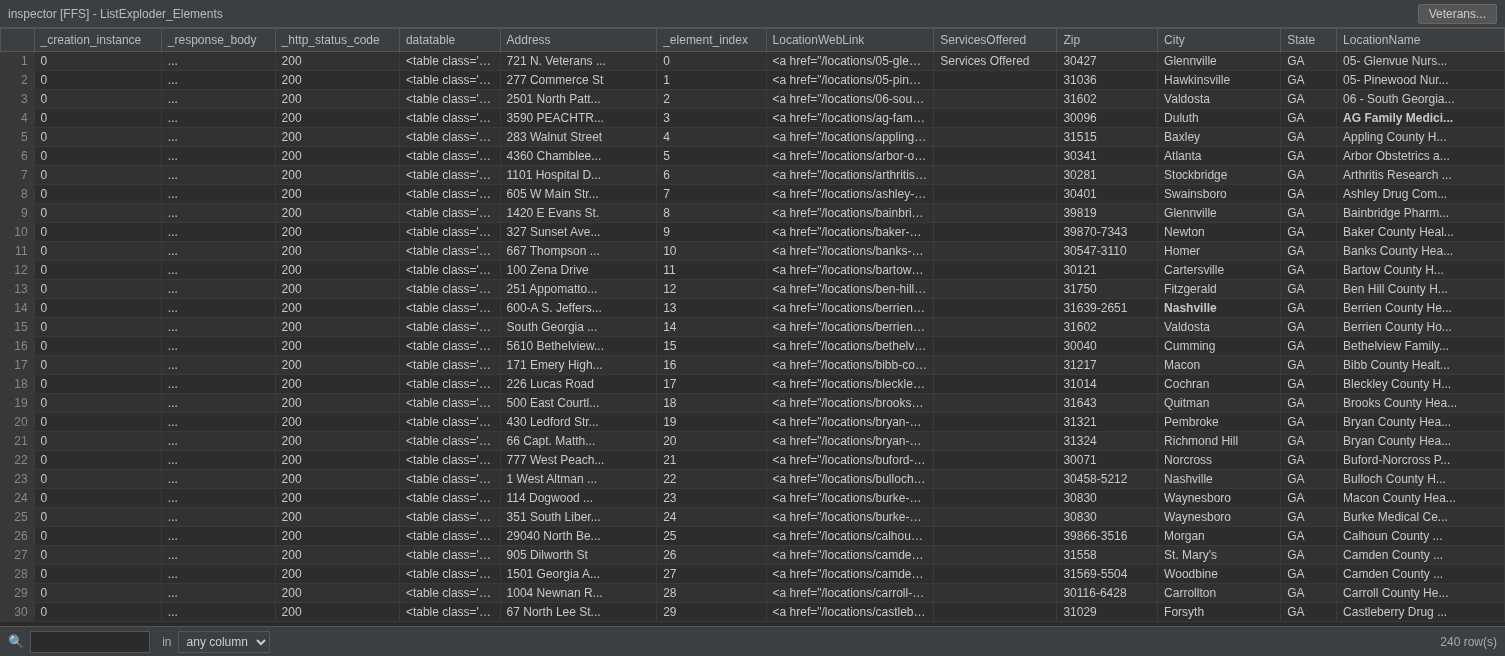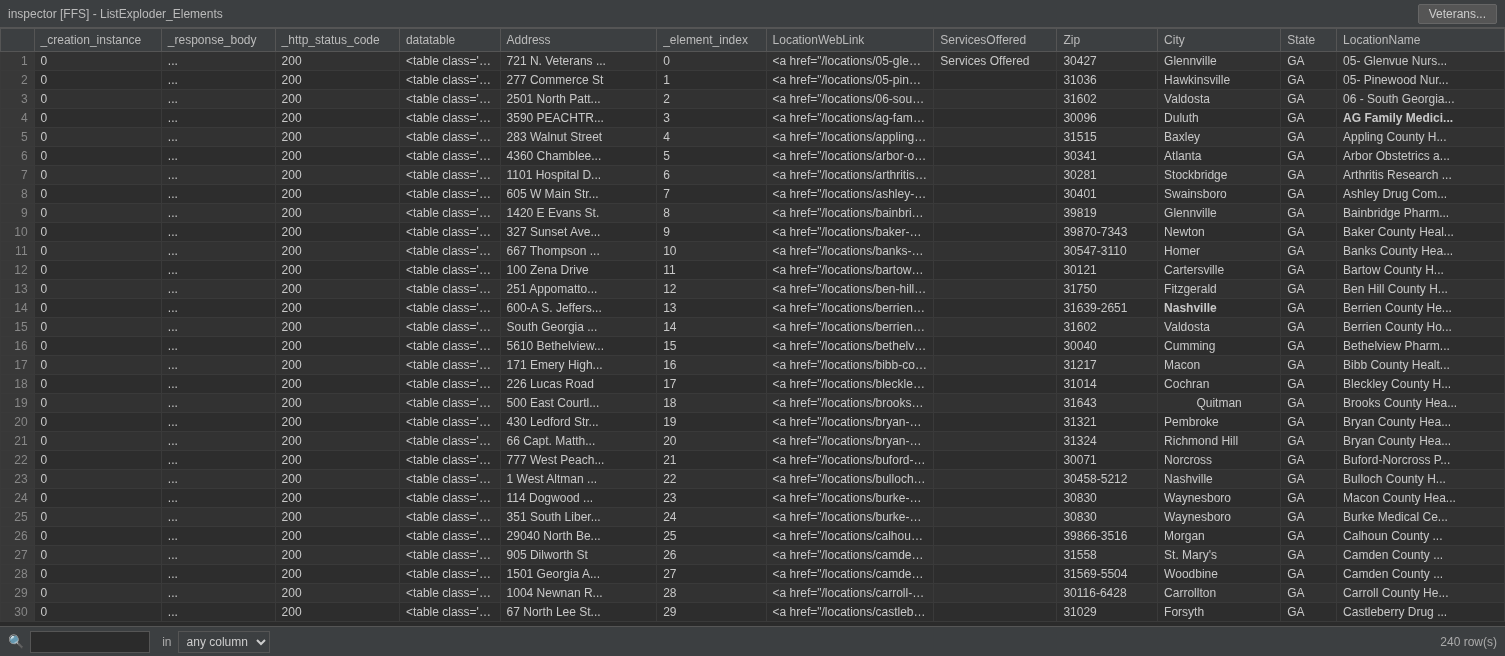--- a/index.html
+++ b/index.html
@@ -411,21 +411,21 @@
           <td style="max-width: 80px; min-width: 80px; width: 80px; overflow: hidden; text-overflow: ellipsis; white-space: nowrap;">...</td>
           <td style="max-width: 110px; min-width: 110px; width: 110px; overflow: hidden; text-overflow: ellipsis; white-space: nowrap;">200</td>
           <td style="max-width: 90px; min-width: 90px; width: 90px; overflow: hidden; text-overflow: ellipsis; white-space: nowrap;">&lt;table class='c...</td>
           <td style="max-width: 140px; min-width: 140px; width: 140px; overflow: hidden; text-overflow: ellipsis; white-space: nowrap;">5610 Bethelview...</td>
           <td style="max-width: 70px; min-width: 70px; width: 70px; overflow: hidden; text-overflow: ellipsis; white-space: nowrap;">15</td>
           <td style="max-width: 150px; min-width: 150px; width: 150px; overflow: hidden; text-overflow: ellipsis; white-space: nowrap;">&lt;a href="/locations/bethelview...</td>
           <td style="max-width: 110px; min-width: 110px; width: 110px; overflow: hidden; text-overflow: ellipsis; white-space: nowrap;"></td>
           <td style="max-width: 90px; min-width: 90px; width: 90px; overflow: hidden; text-overflow: ellipsis; white-space: nowrap;">30040</td>
           <td style="max-width: 110px; min-width: 110px; width: 110px; overflow: hidden; text-overflow: ellipsis; white-space: nowrap;">Cumming</td>
           <td style="max-width: 50px; min-width: 50px; width: 50px; overflow: hidden; text-overflow: ellipsis; white-space: nowrap;">GA</td>
-          <td style="max-width: 150px; min-width: 150px; width: 150px; overflow: hidden; text-overflow: ellipsis; white-space: nowrap;">Bethelview Pharm...</td>
+          <td style="max-width: 150px; min-width: 150px; width: 150px; overflow: hidden; text-overflow: ellipsis; white-space: nowrap;">Bethelview Family...</td>
         </tr>
         <tr>
           <td style="text-align: right; color: rgb(136, 136, 136); background: rgb(56, 56, 56); min-width: 30px; width: 30px; max-width: 30px; overflow: hidden; text-overflow: ellipsis; white-space: nowrap;">17</td>
           <td style="max-width: 110px; min-width: 110px; width: 110px; overflow: hidden; text-overflow: ellipsis; white-space: nowrap;">0</td>
           <td style="max-width: 80px; min-width: 80px; width: 80px; overflow: hidden; text-overflow: ellipsis; white-space: nowrap;">...</td>
           <td style="max-width: 110px; min-width: 110px; width: 110px; overflow: hidden; text-overflow: ellipsis; white-space: nowrap;">200</td>
           <td style="max-width: 90px; min-width: 90px; width: 90px; overflow: hidden; text-overflow: ellipsis; white-space: nowrap;">&lt;table class='c...</td>
           <td style="max-width: 140px; min-width: 140px; width: 140px; overflow: hidden; text-overflow: ellipsis; white-space: nowrap;">171 Emery High...</td>
           <td style="max-width: 70px; min-width: 70px; width: 70px; overflow: hidden; text-overflow: ellipsis; white-space: nowrap;">16</td>
           <td style="max-width: 150px; min-width: 150px; width: 150px; overflow: hidden; text-overflow: ellipsis; white-space: nowrap;">&lt;a href="/locations/bibb-coun...</td>
@@ -454,21 +454,21 @@
           <td style="text-align: right; color: rgb(136, 136, 136); background: rgb(56, 56, 56); min-width: 30px; width: 30px; max-width: 30px; overflow: hidden; text-overflow: ellipsis; white-space: nowrap;">19</td>
           <td style="max-width: 110px; min-width: 110px; width: 110px; overflow: hidden; text-overflow: ellipsis; white-space: nowrap;">0</td>
           <td style="max-width: 80px; min-width: 80px; width: 80px; overflow: hidden; text-overflow: ellipsis; white-space: nowrap;">...</td>
           <td style="max-width: 110px; min-width: 110px; width: 110px; overflow: hidden; text-overflow: ellipsis; white-space: nowrap;">200</td>
           <td style="max-width: 90px; min-width: 90px; width: 90px; overflow: hidden; text-overflow: ellipsis; white-space: nowrap;">&lt;table class='c...</td>
           <td style="max-width: 140px; min-width: 140px; width: 140px; overflow: hidden; text-overflow: ellipsis; white-space: nowrap;">500 East Courtl...</td>
           <td style="max-width: 70px; min-width: 70px; width: 70px; overflow: hidden; text-overflow: ellipsis; white-space: nowrap;">18</td>
           <td style="max-width: 150px; min-width: 150px; width: 150px; overflow: hidden; text-overflow: ellipsis; white-space: nowrap;">&lt;a href="/locations/brooks-co...</td>
           <td style="max-width: 110px; min-width: 110px; width: 110px; overflow: hidden; text-overflow: ellipsis; white-space: nowrap;"></td>
           <td style="max-width: 90px; min-width: 90px; width: 90px; overflow: hidden; text-overflow: ellipsis; white-space: nowrap;">31643</td>
-          <td style="max-width: 110px; min-width: 110px; width: 110px; overflow: hidden; text-overflow: ellipsis; white-space: nowrap; text-align: center;">Quitman</td>
+          <td style="max-width: 110px; min-width: 110px; width: 110px; overflow: hidden; text-overflow: ellipsis; white-space: nowrap;">Quitman</td>
           <td style="max-width: 50px; min-width: 50px; width: 50px; overflow: hidden; text-overflow: ellipsis; white-space: nowrap;">GA</td>
           <td style="max-width: 150px; min-width: 150px; width: 150px; overflow: hidden; text-overflow: ellipsis; white-space: nowrap;">Brooks County Hea...</td>
         </tr>
         <tr>
           <td style="text-align: right; color: rgb(136, 136, 136); background: rgb(56, 56, 56); min-width: 30px; width: 30px; max-width: 30px; overflow: hidden; text-overflow: ellipsis; white-space: nowrap;">20</td>
           <td style="max-width: 110px; min-width: 110px; width: 110px; overflow: hidden; text-overflow: ellipsis; white-space: nowrap;">0</td>
           <td style="max-width: 80px; min-width: 80px; width: 80px; overflow: hidden; text-overflow: ellipsis; white-space: nowrap;">...</td>
           <td style="max-width: 110px; min-width: 110px; width: 110px; overflow: hidden; text-overflow: ellipsis; white-space: nowrap;">200</td>
           <td style="max-width: 90px; min-width: 90px; width: 90px; overflow: hidden; text-overflow: ellipsis; white-space: nowrap;">&lt;table class='c...</td>
           <td style="max-width: 140px; min-width: 140px; width: 140px; overflow: hidden; text-overflow: ellipsis; white-space: nowrap;">430 Ledford Str...</td>

